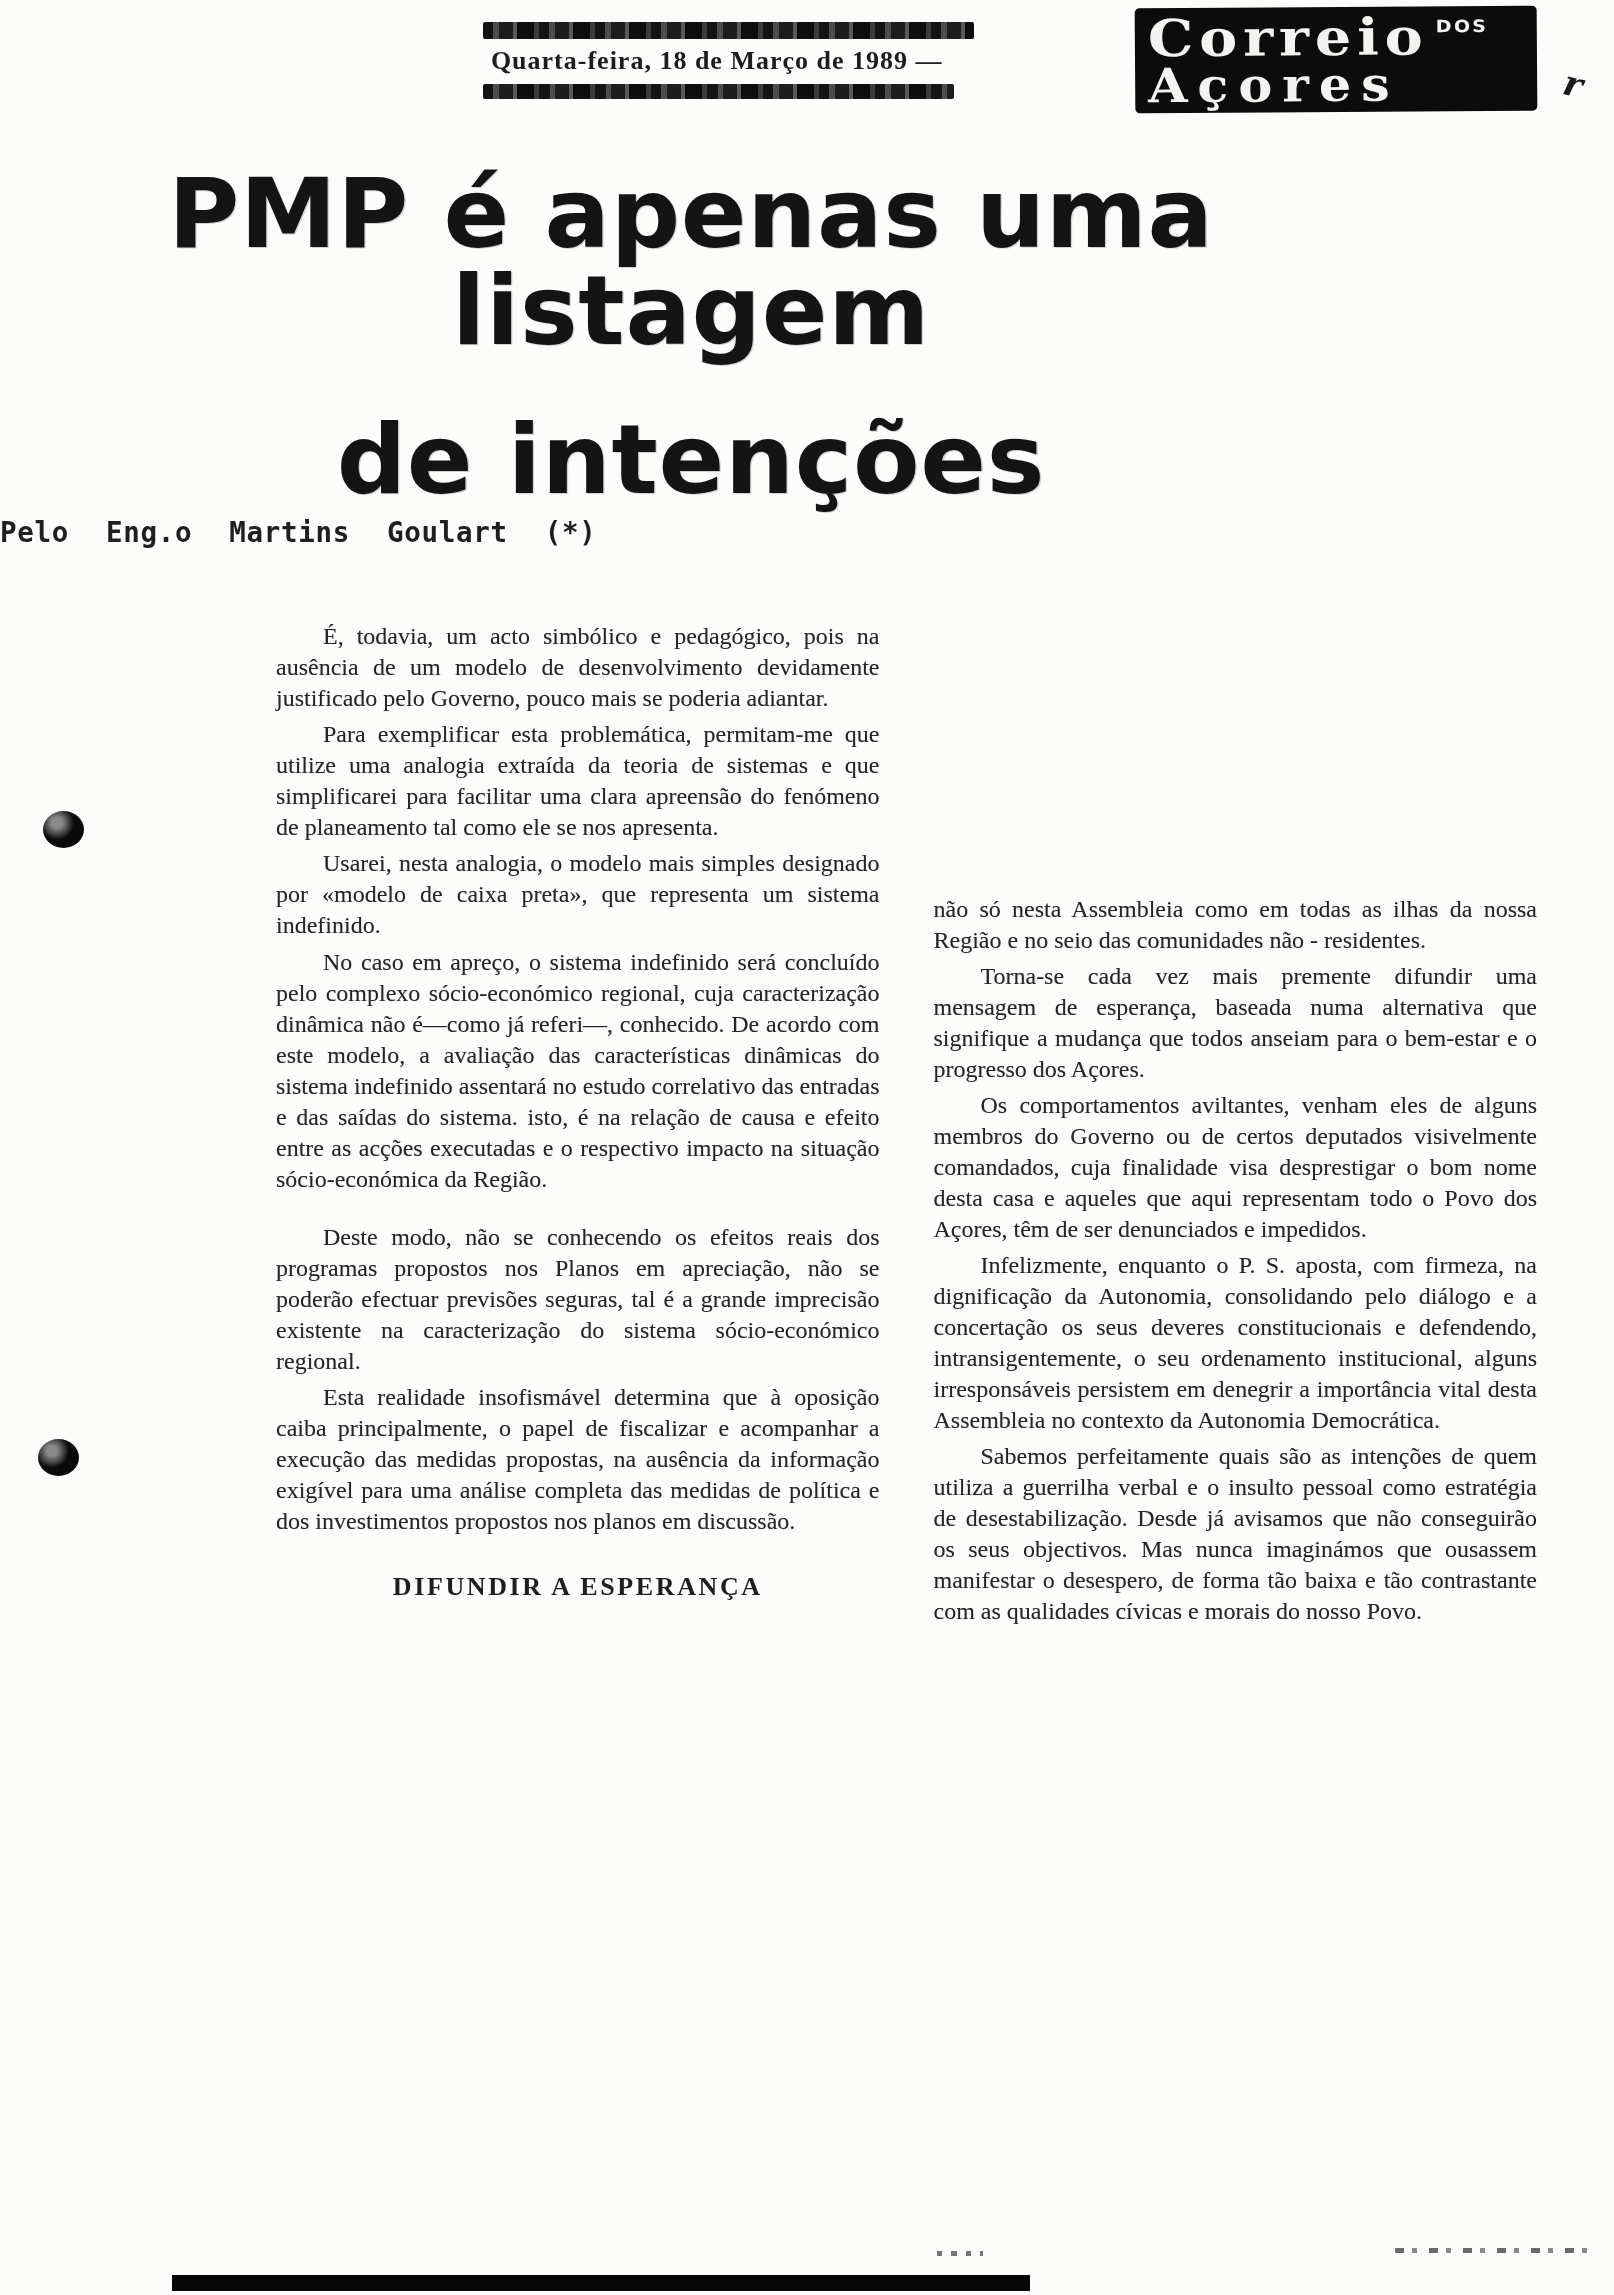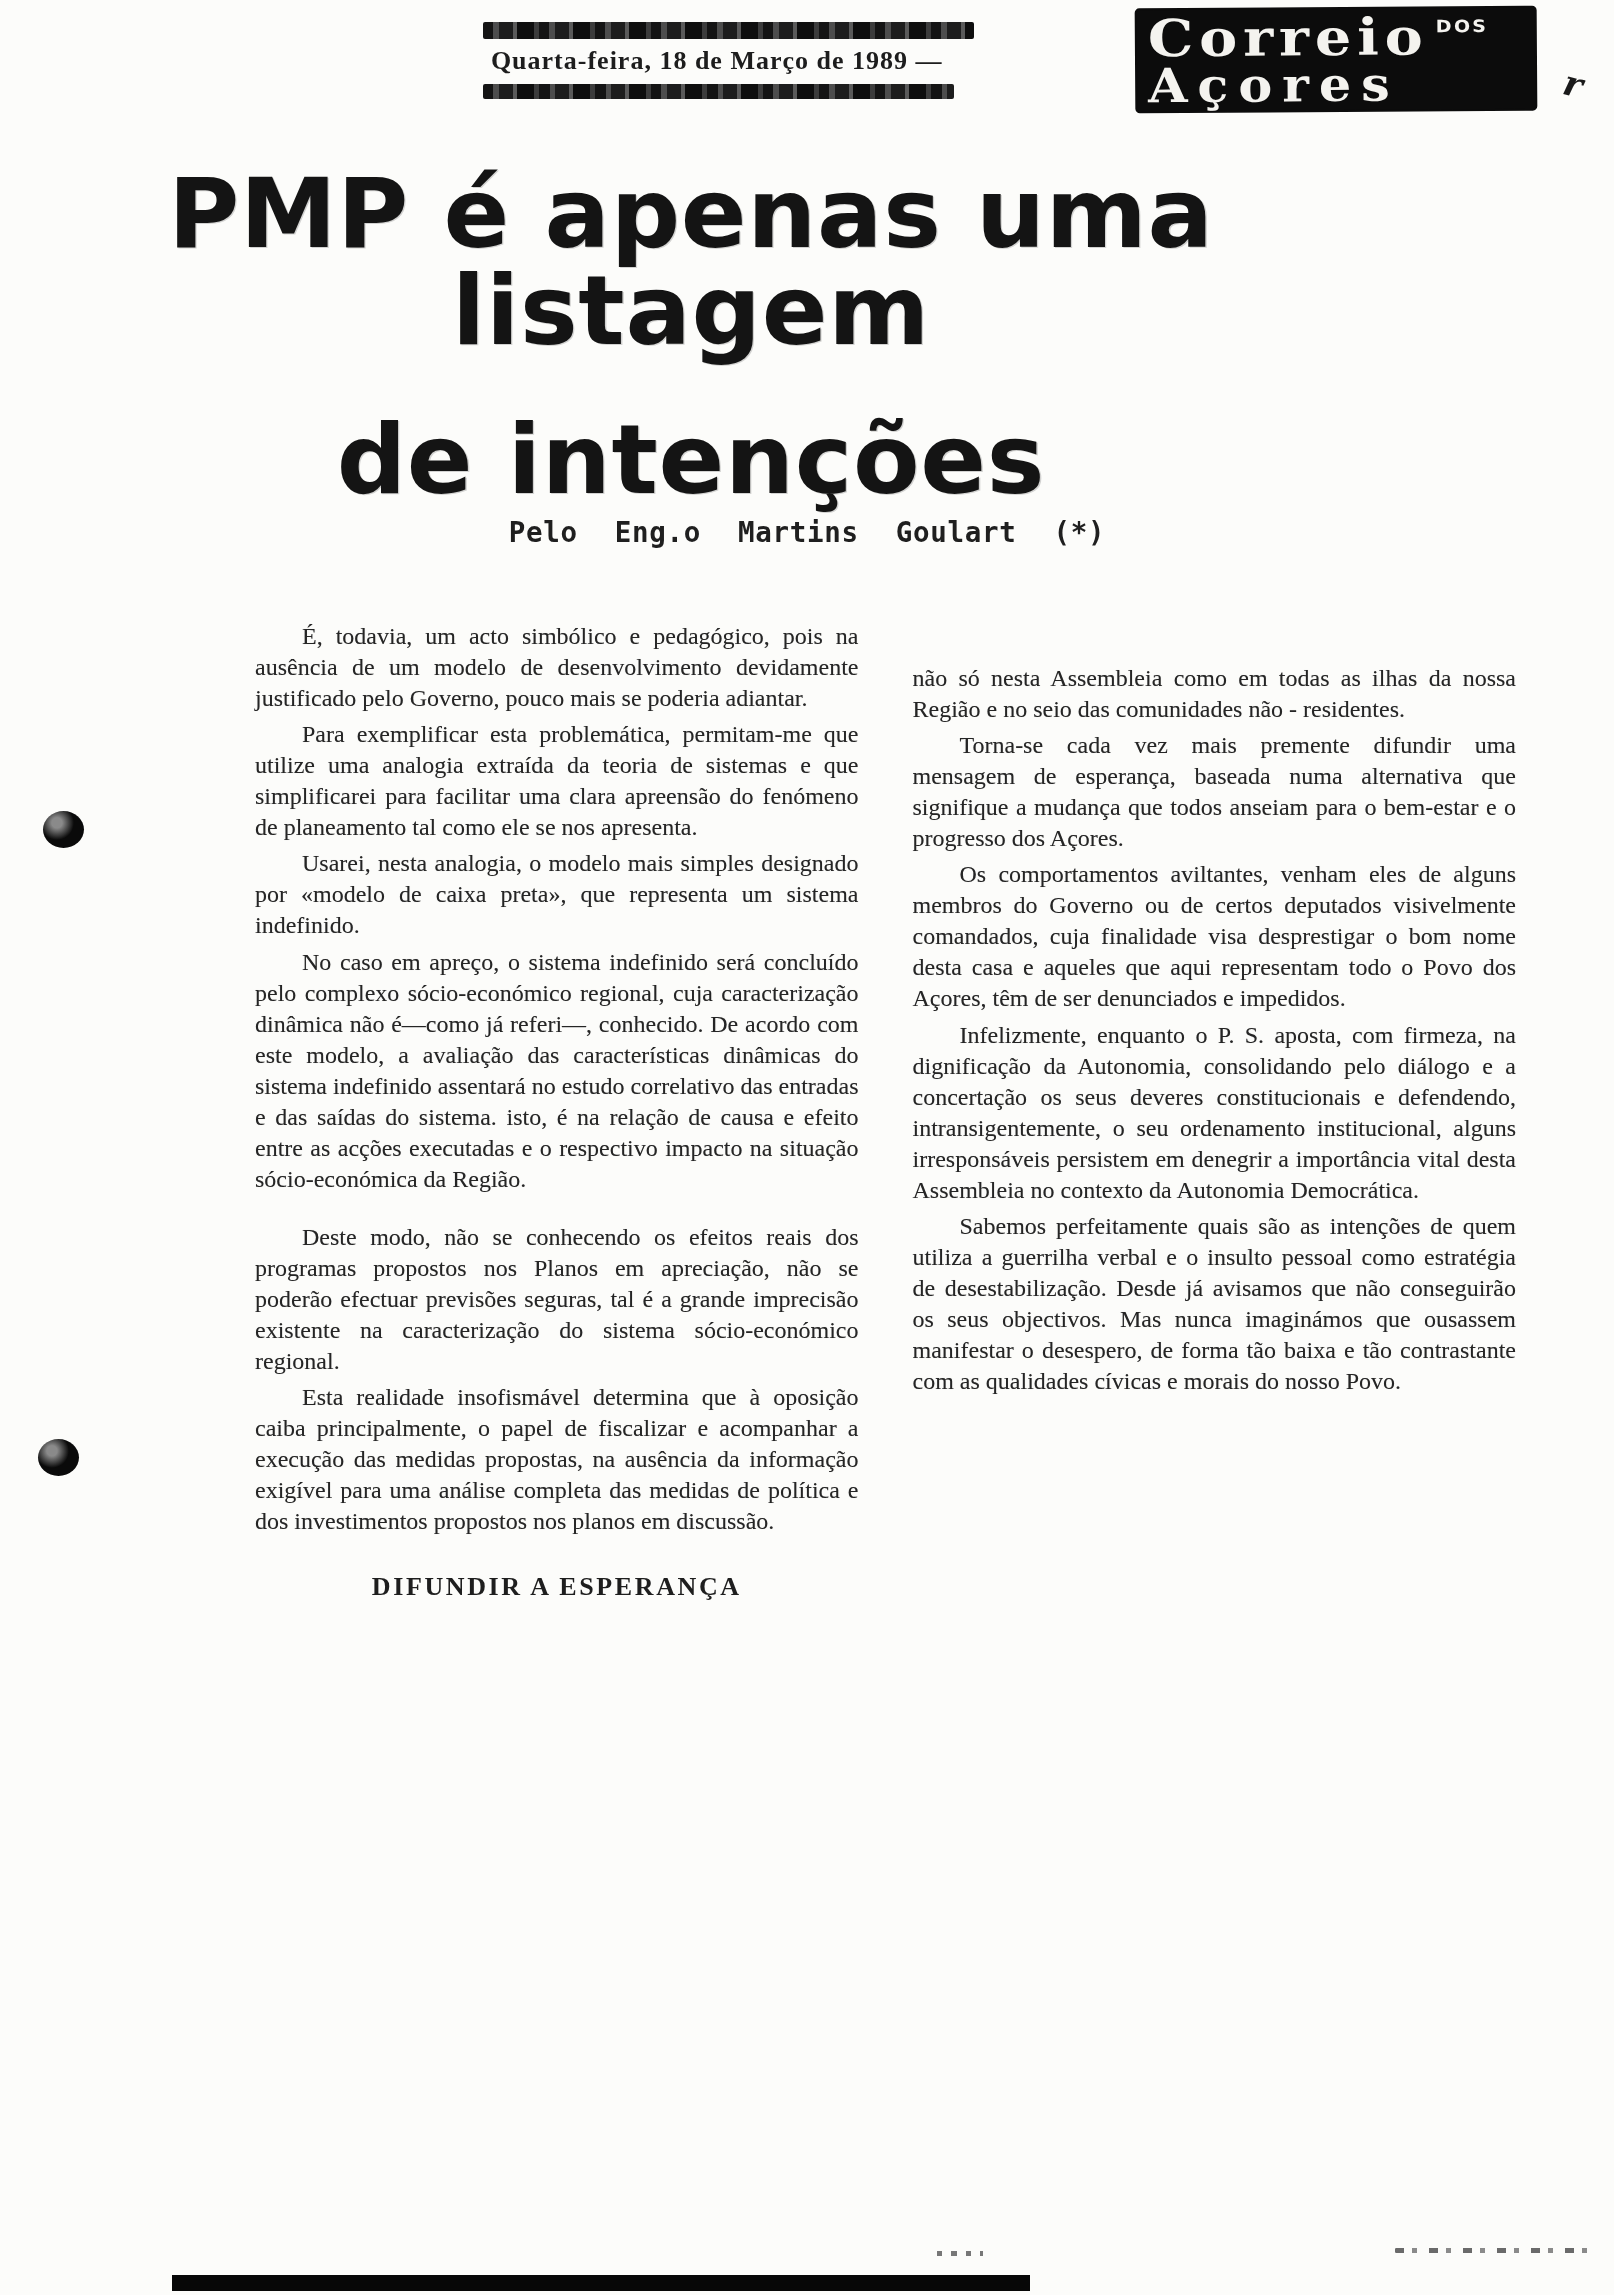--- a/index.html
+++ b/index.html
@@ -99,35 +99,35 @@
     letter-spacing: 0.7px;
     text-shadow: 1.3px 1.3px 0 rgba(20,20,20,0.18);
   }
   .headline .hl2 { margin-top: 52px; }
 
   
   .byline {
     position: absolute;
     left: 0; top: 516px;
     width: 1614px;
-    text-align: center;
     font: 700 27.5px/1.2 "DejaVu Sans Mono", monospace;
     word-spacing: 19.7px;
     letter-spacing: 0.7px;
     color: #1f1f1f;
     filter: blur(0.2px);
   }
 
   
   .columns {
     position: absolute;
-    left: 255px; top: 621px;
+    left: 276px; top: 621px;
     width: 1261px;
     display: flex;
     gap: 54px;
+    align-items: flex-end;
   }
   .col { width: 611px; }
   .col.right { padding-top: 42px; }
   .col p {
     font: 400 24px/31px "Liberation Serif", serif;
     text-align: justify;
     text-indent: 47px;
     color: #252525;
     margin-bottom: 5.2px;
     filter: blur(0.2px);

